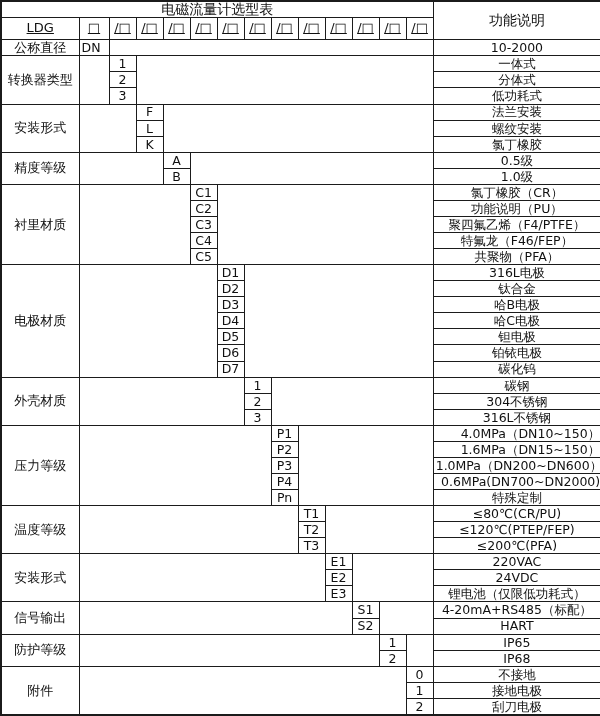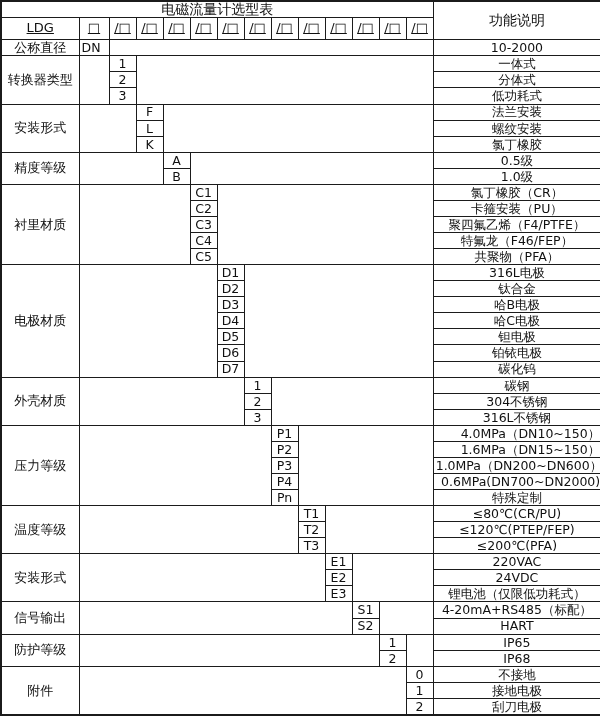--- a/index.html
+++ b/index.html
@@ -127,21 +127,21 @@
       </tr>
       <tr>
         <td class="lbl" rowspan="5">衬里材质</td>
         <td class="spacer" colspan="4" rowspan="5"></td>
         <td class="code">C1</td>
         <td class="spacer" colspan="8" rowspan="5"></td>
         <td class="desc">氯丁橡胶（CR）</td>
       </tr>
       <tr>
         <td class="code">C2</td>
-        <td class="desc">卡箍安装（PU）</td>
+        <td class="desc">功能说明（PU）</td>
       </tr>
       <tr>
         <td class="code">C3</td>
         <td class="desc">聚四氟乙烯（F4/PTFE）</td>
       </tr>
       <tr>
         <td class="code">C4</td>
         <td class="desc">特氟龙（F46/FEP）</td>
       </tr>
       <tr>

